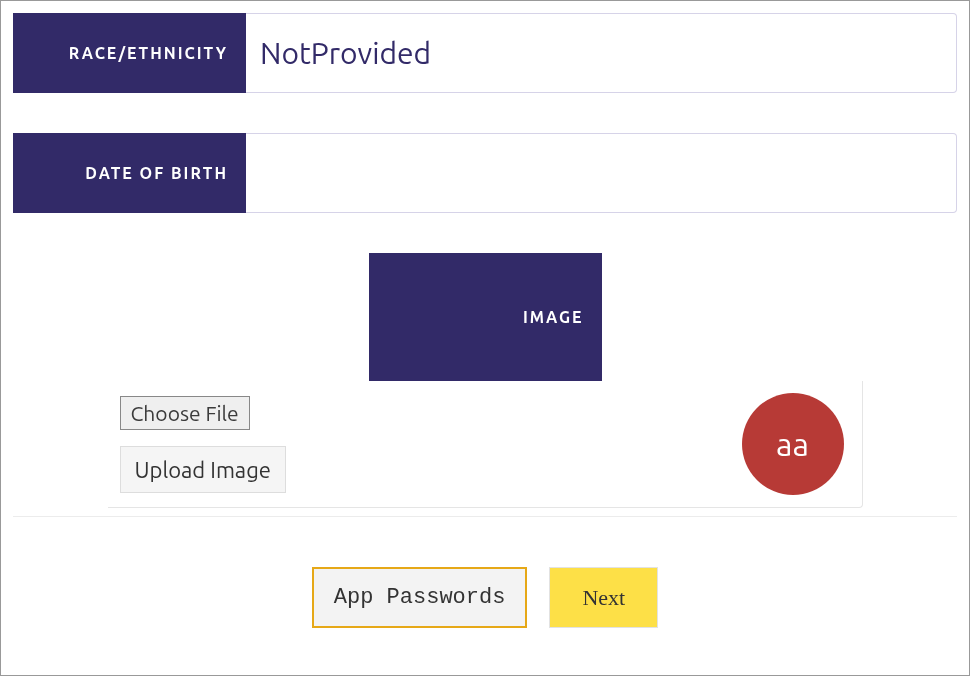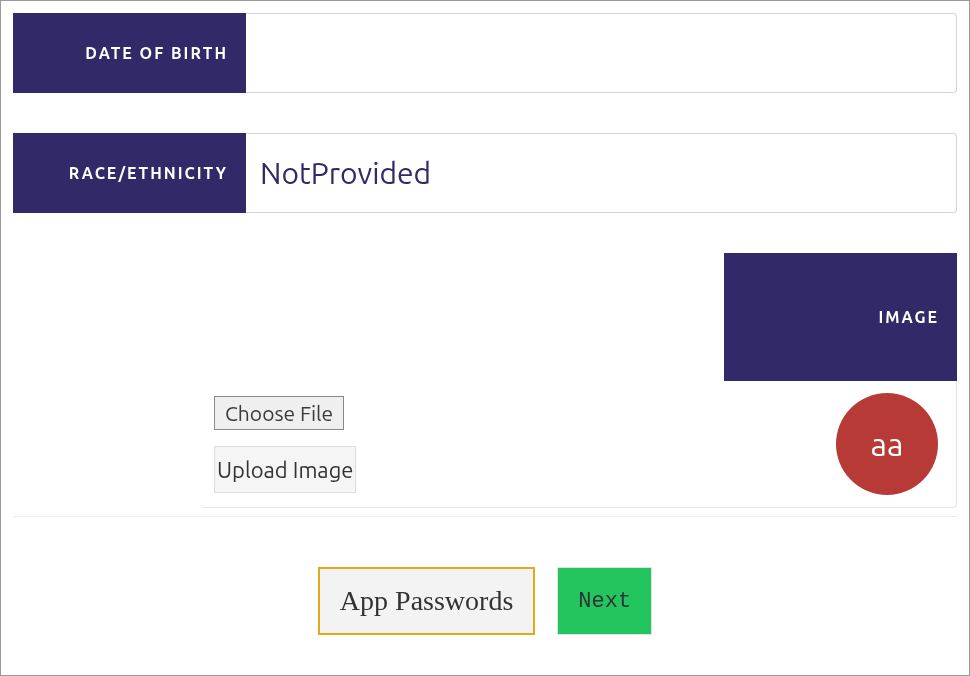--- a/index.html
+++ b/index.html
@@ -51,21 +51,21 @@
       align-items: center;
       padding-left: 14px;
       font-size: 30px;
       color: #322a68;
     }
     .image-section {
       margin-bottom: 0;
     }
     .image-row {
       display: flex;
-      align-items: flex-end;
+      align-items: center;
     }
     .upload-area {
       border: 1px solid #e5e5e5;
       border-top: none;
       border-left: none;
       border-radius: 0 0 4px 0;
       width: 755px;
       padding: 12px;
       display: flex;
       justify-content: space-between;
@@ -90,21 +90,21 @@
       color: #3b3b3b;
       cursor: pointer;
     }
     .no-file-text {
       font-size: 22px;
       color: #444;
     }
     .upload-image-btn {
       background: #f5f5f5;
       border: 1px solid #ddd;
-      padding: 10px 2px;
+      padding: 10px 14px;
       font-size: 22px;
       font-family: inherit;
       color: #333;
       cursor: pointer;
       align-self: flex-start;
     }
     .avatar {
       width: 102px;
       height: 102px;
       border-radius: 50%;
@@ -123,47 +123,47 @@
     .button-row {
       display: flex;
       justify-content: center;
       gap: 22px;
       margin-top: 50px;
     }
     .app-passwords-btn {
       background: #f3f3f3;
       border: 2px solid #e6a817;
       padding: 16px 20px;
-      font-size: 28px;
-      font-family: Liberation Serif, serif;
+      font-size: 22px;
+      font-family: Liberation Mono, monospace;
       color: #333;
       cursor: pointer;
     }
     .next-btn {
-      background: #22c55e;
+      background: #fde047;
       border: 1px solid #e2e2e2;
-      padding: 16px 20px;
+      padding: 16px 32px;
       font-size: 22px;
-      font-family: Liberation Mono, monospace;
+      font-family: Liberation Serif, serif;
       color: #333;
       cursor: pointer;
     }
   </style>
 </head>
 <body>
 
 <div class="container">
   <div class="field-row">
-    <div class="field-label dob">DATE OF BIRTH</div>
-    <div class="field-value-box"></div>
+    <div class="field-label race">RACE/ETHNICITY</div>
+    <div class="field-value-box">NotProvided</div>
   </div>
 
   <div class="field-row">
-    <div class="field-label race">RACE/ETHNICITY</div>
-    <div class="field-value-box">NotProvided</div>
+    <div class="field-label dob">DATE OF BIRTH</div>
+    <div class="field-value-box"></div>
   </div>
 
   <div class="image-section">
     <div class="image-row" style="flex-direction: column;">
       <div class="field-label image">IMAGE</div>
       <div class="upload-area">
         <div class="upload-controls">
           <div class="file-chooser">
             <button class="choose-file-btn">Choose File</button>
           </div>

